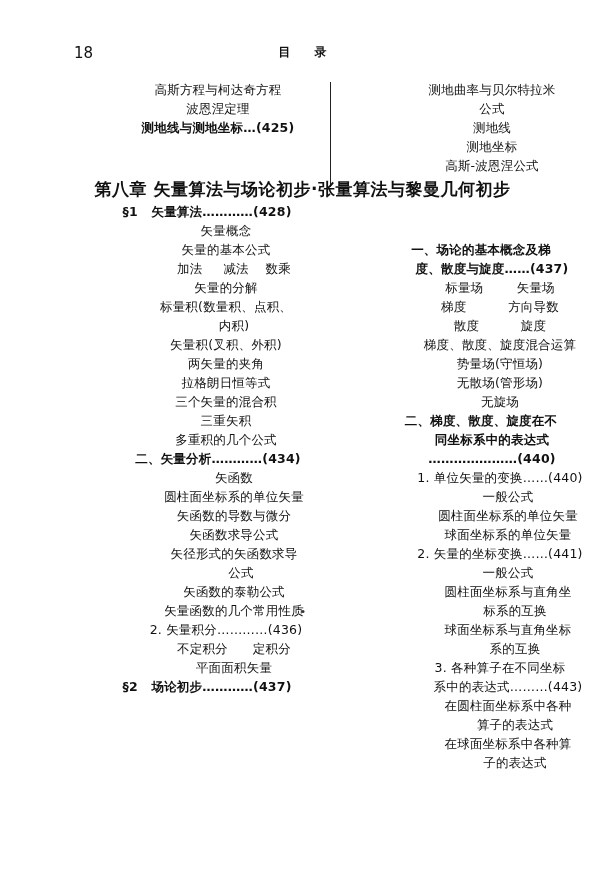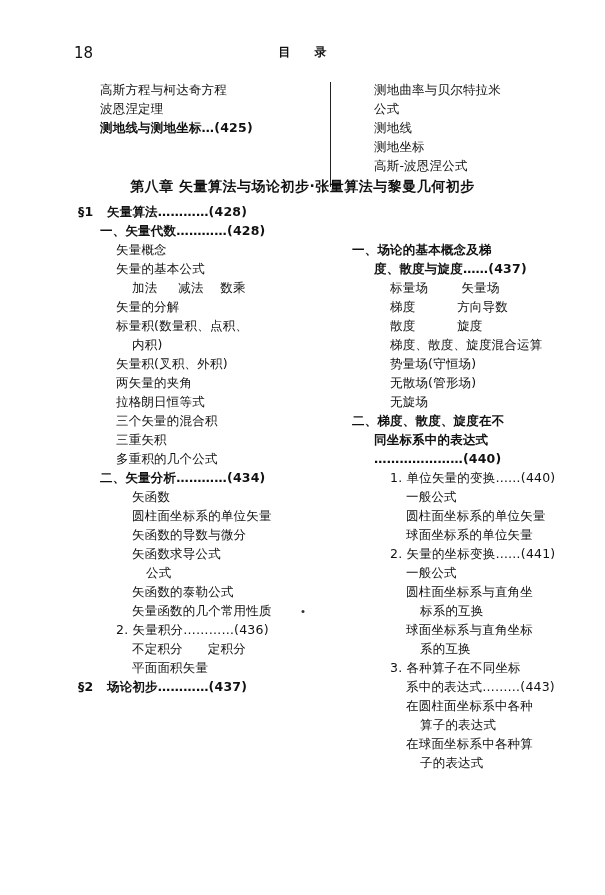--- a/index.html
+++ b/index.html
@@ -36,20 +36,21 @@
   }
   
   .cols{
     position:absolute;
     top:80px;left:0;right:0;bottom:0;
   }
   .col{
     position:absolute;
     top:0;
     width:258px;
+    text-align:center;
   }
   .col-left{left:78px;}
   .col-right{left:352px;}
   .divider{
     position:absolute;
     left:330px;top:2px;
     width:1px;height:105px;
     background:#222;
   }
   .line{
@@ -63,21 +64,21 @@
   .i2{padding-left:22px;}
   .i3{padding-left:38px;}
   .i4{padding-left:54px;}
   .i5{padding-left:68px;}
   .gap-m{height:13px;}
   
   .chapter{
     position:absolute;
     top:178px;left:0;right:0;
     text-align:center;
-    font-size:14px;
+    font-size:17px;
     font-weight:700;
     letter-spacing:0.5px;
   }
   
   .footdot{
     position:absolute;
     left:50%;bottom:32px;
     width:3px;height:3px;
     background:#333;border-radius:50%;
     transform:translateX(-50%);
@@ -99,38 +100,38 @@
     <div class="col col-left">
       <div id="left-top">
           <div class="line i2">高斯方程与柯达奇方程</div>
           <div class="line i2">波恩涅定理</div>
           <div class="line i2 bold">测地线与测地坐标…(425)</div>
         </div>
       <div class="gap-m"></div>
       <div style="height:52px"></div>
       <div id="left-main">
           <div class="line i1 bold">§1   矢量算法…………(428)</div>
-          <div class="line i2 bold">一、矢量代数…………(428)</div>
           <div class="line i3">矢量概念</div>
           <div class="line i3">矢量的基本公式</div>
           <div class="line i4">加法     减法    数乘</div>
           <div class="line i3">矢量的分解</div>
           <div class="line i3">标量积(数量积、点积、</div>
           <div class="line i4">内积)</div>
           <div class="line i3">矢量积(叉积、外积)</div>
           <div class="line i3">两矢量的夹角</div>
           <div class="line i3">拉格朗日恒等式</div>
           <div class="line i3">三个矢量的混合积</div>
           <div class="line i3">三重矢积</div>
           <div class="line i3">多重积的几个公式</div>
           <div class="line i2 bold">二、矢量分析…………(434)</div>
           <div class="line i4">矢函数</div>
           <div class="line i4">圆柱面坐标系的单位矢量</div>
           <div class="line i4">矢函数的导数与微分</div>
           <div class="line i4">矢函数求导公式</div>
+          <div class="line i4">矢径形式的矢函数求导</div>
           <div class="line i5">公式</div>
           <div class="line i4">矢函数的泰勒公式</div>
           <div class="line i4">矢量函数的几个常用性质</div>
           <div class="line i3">2. 矢量积分…………(436)</div>
           <div class="line i4">不定积分      定积分</div>
           <div class="line i4">平面面积矢量</div>
           <div class="line i1 bold">§2   场论初步…………(437)</div>
         </div>
     </div>
 

